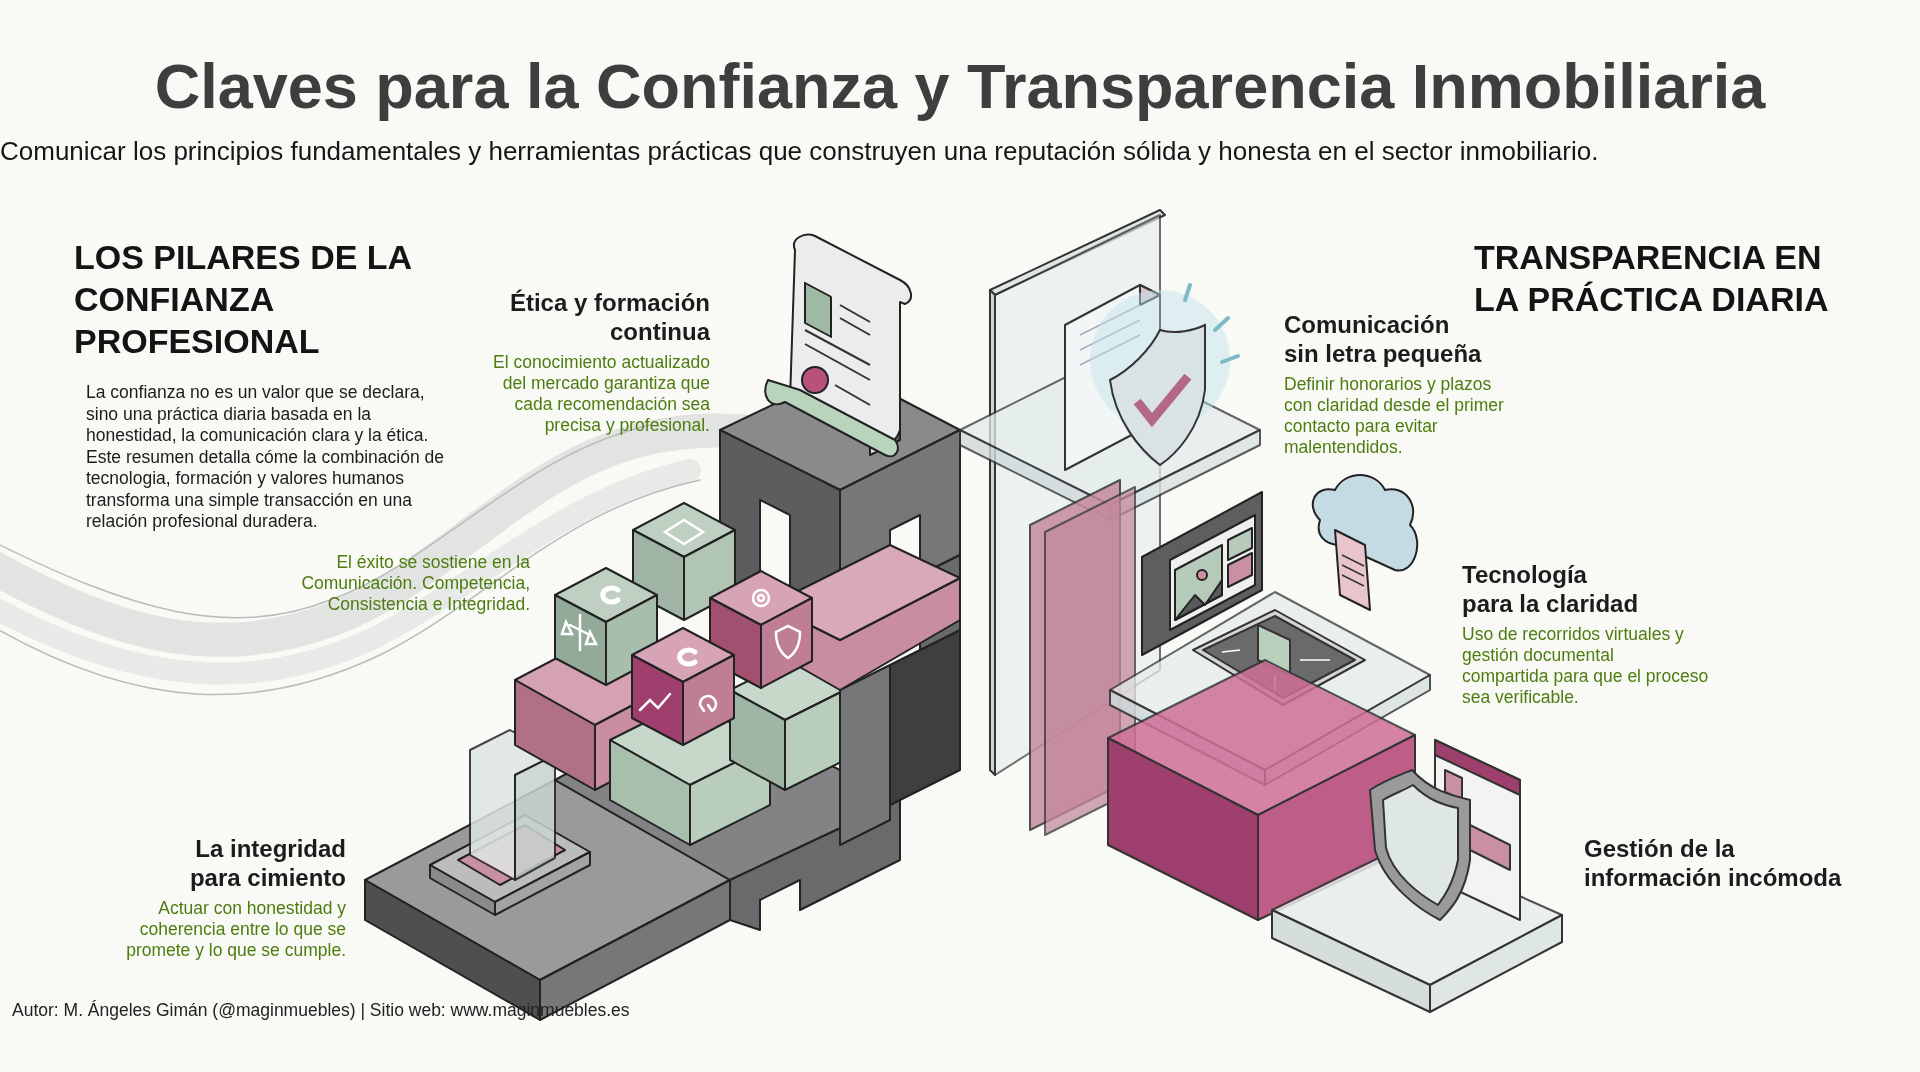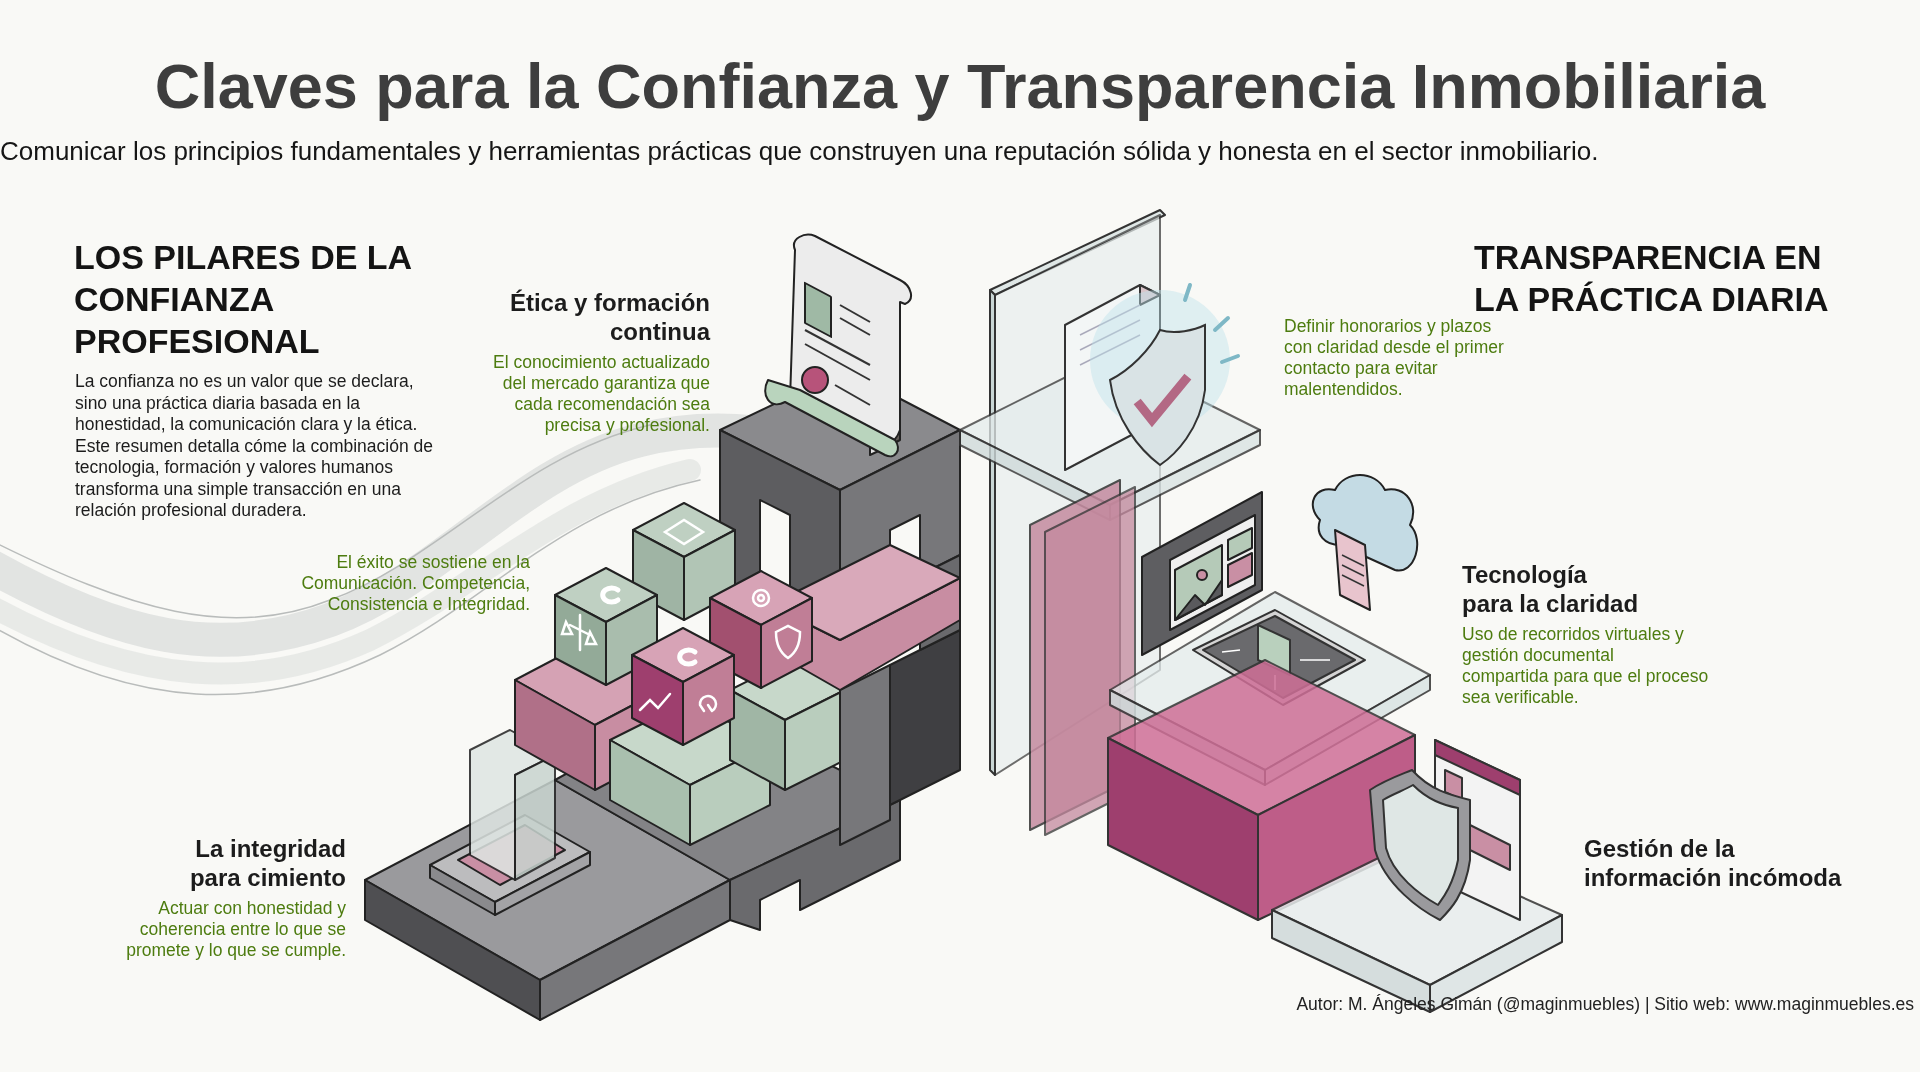--- a/index.html
+++ b/index.html
@@ -26,25 +26,25 @@
   .block { position: absolute; }
   .block h3 {
     margin: 0; font-size: 24px; line-height: 29px; font-weight: 700; color: #1c1c1c;
   }
   .block p {
     margin: 6px 0 0 0; font-size: 17.5px; line-height: 21px; color: #4d7c0f;
   }
   .right { text-align: right; }
   .intro {
     position: absolute; left: 74px; top: 370px; width: 370px;
-    font-size: 17.5px; line-height: 21.5px; color: #1c1c1c; margin: 1px;
+    font-size: 17.5px; line-height: 21.5px; color: #1c1c1c; margin: 12px;
   }
   .footer {
-    position: absolute; left: 0; right: 0; top: 988px; text-align: right;
-    font-size: 17.5px; color: #222; margin: 6px;
+    position: absolute; left: 0; right: 0; top: 988px; text-align: left;
+    font-size: 17.5px; color: #222; margin: 12px;
   }
   svg.art { position: absolute; left: 0; top: 0; }
 </style>
 </head>
 <body>
 
 <h1 class="title">Claves para la Confianza y Transparencia Inmobiliaria</h1>
 <p class="subtitle">Comunicar los principios fundamentales y herramientas prácticas que construyen una reputación sólida y honesta en el sector inmobiliario.</p>
 
 <svg class="art" width="1920" height="1072" viewBox="0 0 1920 1072">
@@ -276,20 +276,24 @@
     <span>promete y lo que se cumple.</span>
   </p>
 </div>
 
 <h2 class="section-head" style="left:1474px; top:236px;">
   <span>TRANSPARENCIA EN</span><br>
   <span>LA PRÁCTICA DIARIA</span>
 </h2>
 
 <div class="block" style="left:1284px; top:310px; width:300px;">
+  <h3>
+    <span>Comunicación</span><br>
+    <span>sin letra pequeña</span>
+  </h3>
   <p>
     <span>Definir honorarios y plazos</span><br>
     <span>con claridad desde el primer</span><br>
     <span>contacto para evitar</span><br>
     <span>malentendidos.</span>
   </p>
 </div>
 
 <div class="block" style="left:1462px; top:544px; width:320px;margin-top:16px;">
   <h3>

